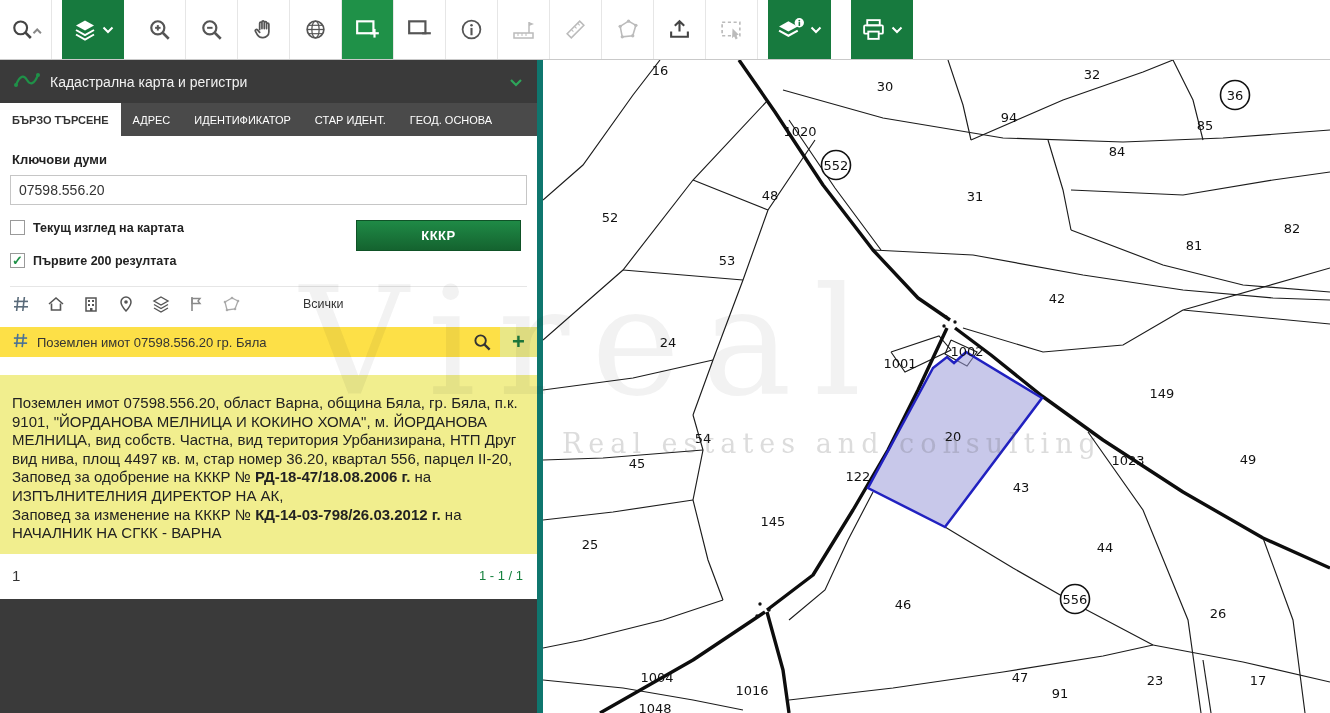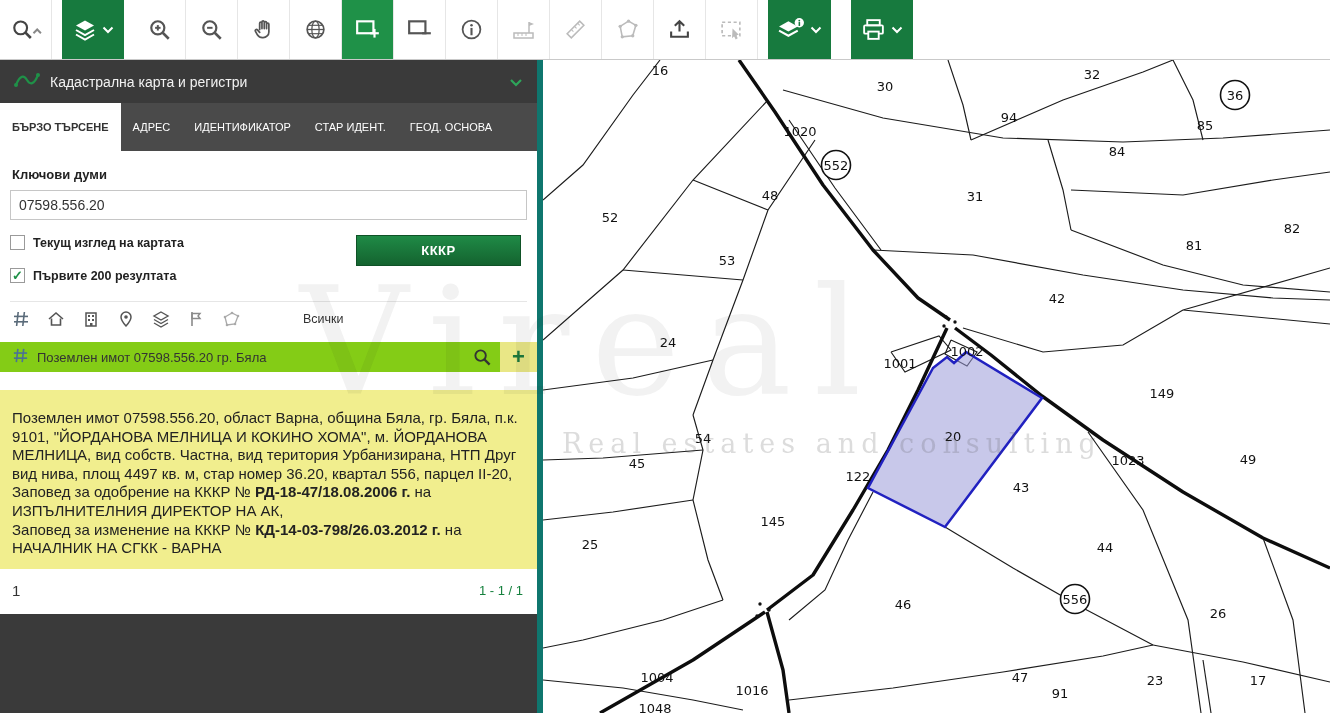--- a/index.html
+++ b/index.html
@@ -27,42 +27,42 @@
   .tb.disabled { cursor:default; }
 
   
   .main { display:flex; height:653px; }
   .sidebar {
     width:543px; background:#3a3a3a; display:flex; flex-direction:column;
     position:relative; z-index:2; border-right:6px solid #0f766e;
   }
   .sidebar-header { height:43px; background:#3a3a3a; display:flex; align-items:center; padding:0 14px; gap:10px; flex:0 0 auto; }
   .sidebar-header .title { color:#f2f2f2; font-size:14px; flex:1; }
-  .tabs { display:flex; background:#4a4a4a; height:48px; align-items:stretch; flex:0 0 auto; }
+  .tabs { display:flex; background:#4a4a4a; height:33px; align-items:stretch; flex:0 0 auto; }
   .tab { color:#fff; font-size:11px; display:flex; align-items:center; padding:0 12px; cursor:pointer; white-space:nowrap; }
   .tab.active { background:#fff; color:#333; font-weight:bold; }
 
   .panel { background:#fff; padding:14px 10px 0 10px; flex:0 0 auto; }
   .kw-label { font-size:13px; font-weight:bold; color:#222; margin:2px 0 8px 2px; }
   .kw-input { width:100%; height:30px; border:1px solid #c6c6c6; font-size:14px; padding:0 8px; color:#333; font-family:"Liberation Sans",sans-serif; }
   .opts { display:flex; margin-top:15px; align-items:flex-start; }
   .opts-left { flex:1; display:flex; flex-direction:column; gap:18px;text-align:right; }
   .opt { display:flex; align-items:center; gap:8px; font-size:12.5px; font-weight:bold; color:#222; }
   .checkbox { width:15px; height:15px; border:1px solid #9a9a9a; background:#fff; display:inline-flex; align-items:center; justify-content:center; flex:0 0 auto; cursor:pointer; }
   .checkbox.checked::after { content:"✓"; color:#1f9148; font-size:13px; font-weight:bold; }
   .search-btn {
     width:165px; height:31px; background:linear-gradient(#1f8a46,#14632f);
     color:#fff; font-size:13px; font-weight:bold; border:1px solid #0f5227;
     letter-spacing:.5px; cursor:pointer; margin-right:6px; font-family:"Liberation Sans",sans-serif;
   }
   .filter-row { display:flex; align-items:center; gap:17px; margin-top:18px; padding:8px 2px 2px 2px; border-top:1px solid #e6e6e6; }
   .ficon { display:inline-flex; cursor:pointer; }
   .filter-all { font-size:12.5px; color:#333; margin-left:46px; }
 
-  .result-head { display:flex; align-items:center; height:30px; background:#84cc16; margin:12px -10px 0 -10px; padding-left:12px; }
+  .result-head { display:flex; align-items:center; height:30px; background:#fde047; margin:12px -10px 0 -10px; padding-left:12px; }
   .result-head .rh-text { font-size:13px; color:#333; flex:1; margin-left:8px; }
   .rh-mag { display:flex; align-items:center; padding:0 8px; cursor:pointer; }
   .plus-cell { width:37px; height:30px; background:#e9e786; display:flex; align-items:center; justify-content:center; font-size:22px; color:#1c7a3c; font-weight:bold; cursor:pointer; }
 
   .result-detail { background:#f1ee8e; margin:18px -10px 0 -10px; padding:19px 16px 11px 12px; font-size:15px; color:#222; line-height:1.24; }
   .result-detail p { margin:0; }
 
   .pager { display:flex; justify-content:space-between; align-items:center; padding:13px 14px 15px 12px; background:#fff; margin:0 -10px; }
   .pnum { font-size:15px; color:#333; cursor:pointer; }
   .pinfo { font-size:13px; color:#15803d; }

